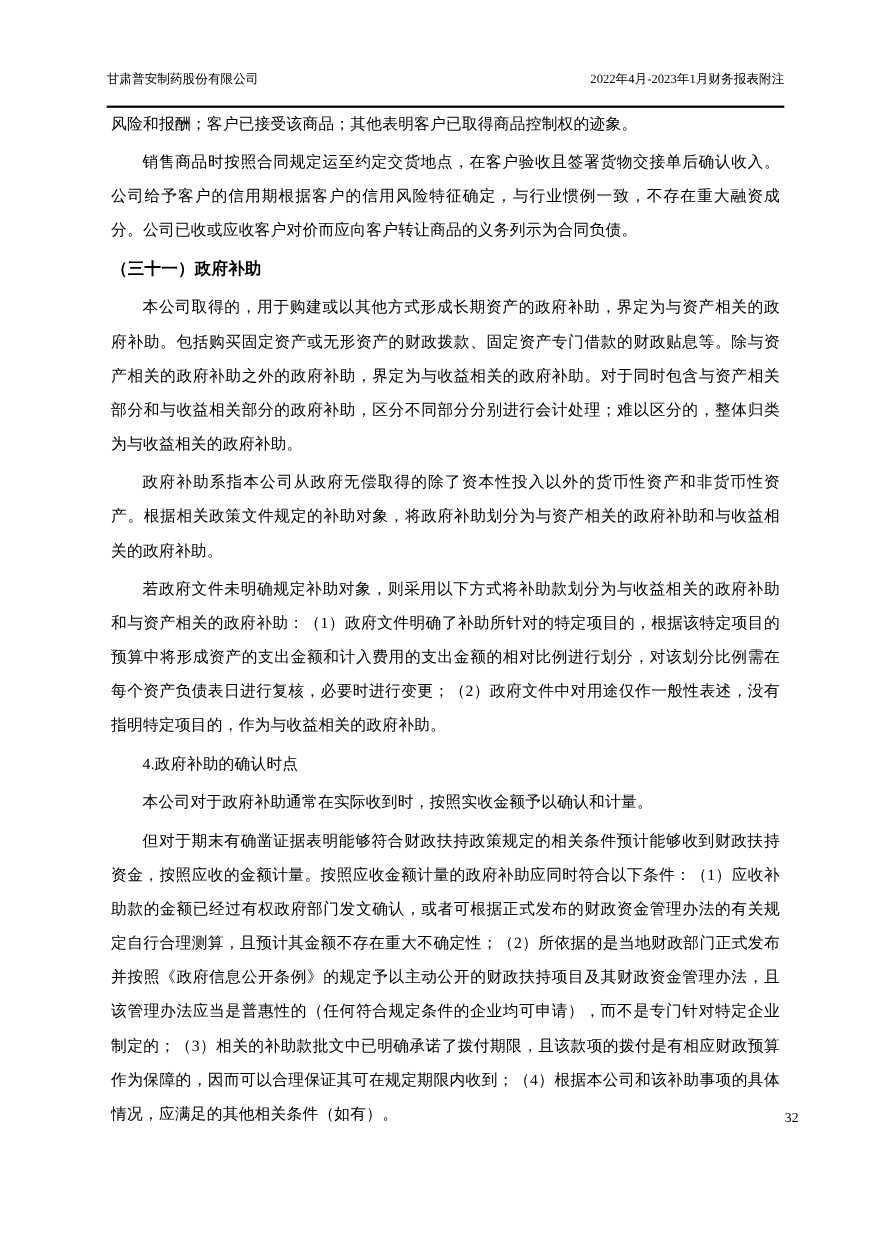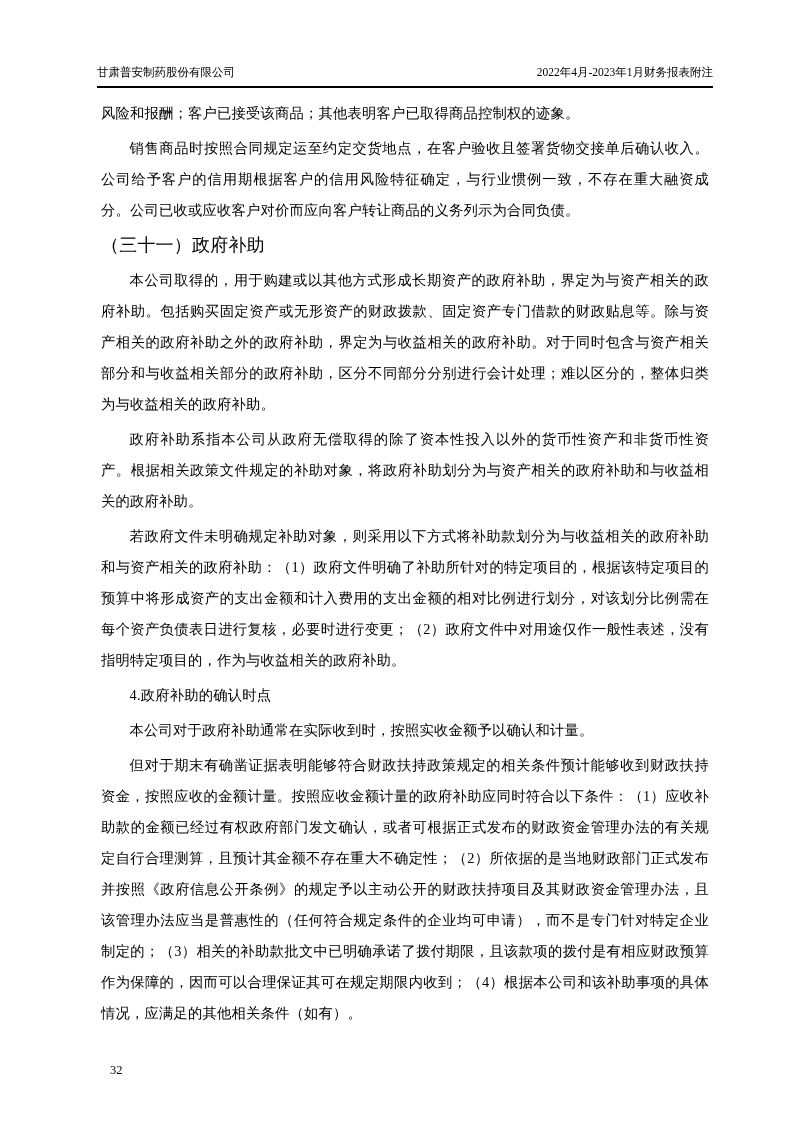--- a/index.html
+++ b/index.html
@@ -19,21 +19,21 @@
   .header {
     position: absolute;
     left: 97px;
     width: 616px;
     top: 64px;
     display: flex;
     justify-content: space-between;
     align-items: flex-end;
     font-size: 11.5px;
     line-height: 16px;
-    padding-bottom: 6px;
+    padding-bottom: 16px;
     border-bottom: 2px solid #000000;
     white-space: nowrap;
   }
   .content {
     position: absolute;
     left: 97px;
     width: 616px;
     top: 94px;
     font-size: 14.3px;
     line-height: 31px;
@@ -47,32 +47,32 @@
     font-size: 14.3px;
     font-weight: normal;
   }
   .content p {
     text-indent: 2em;
   }
   .content p.cont {
     text-indent: 0;
   }
   .content h2.heading {
-    font-weight: normal;
-    font-size: 18px;
+    font-weight: bold;
+    font-size: 15px;
     text-indent: 0;
     text-align: left;
     line-height: 31px;
   }
   .page-number {
     position: absolute;
     left: 110px;
     width: 616px;
-    top: 1062px;
-    text-align: left;
+    top: 1008px;
+    text-align: right;
     font-size: 12.5px;
     line-height: 16px;
   }
 </style>
 </head>
 <body>
 
 <div class="page">
 
   <div class="header">

